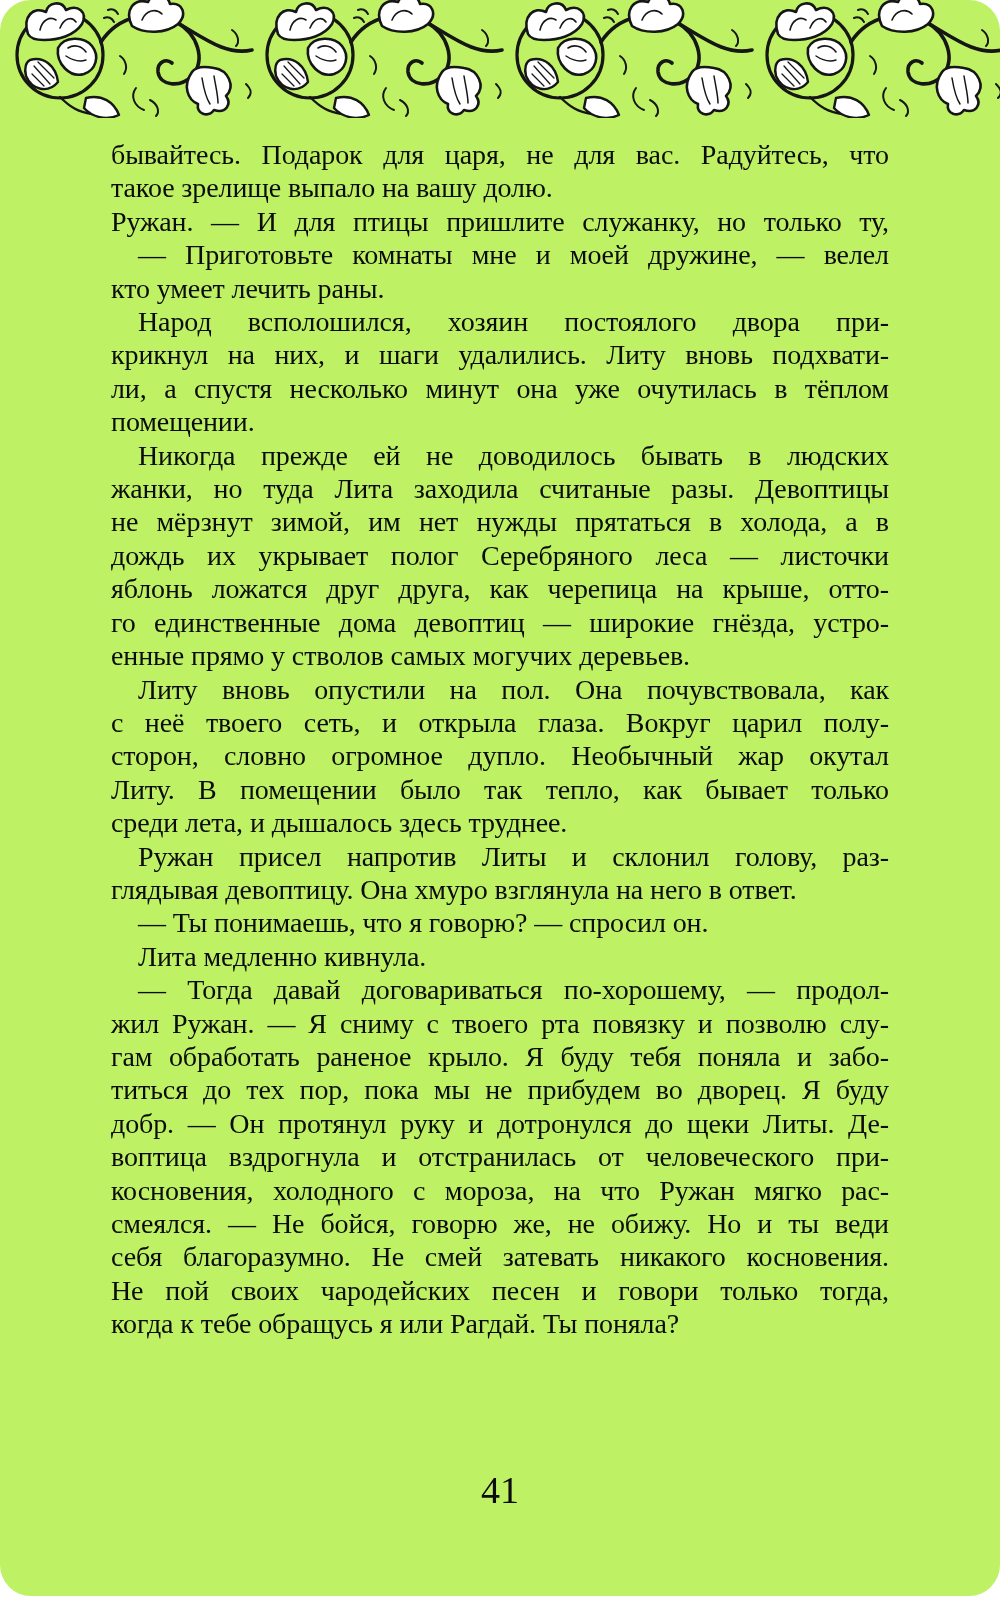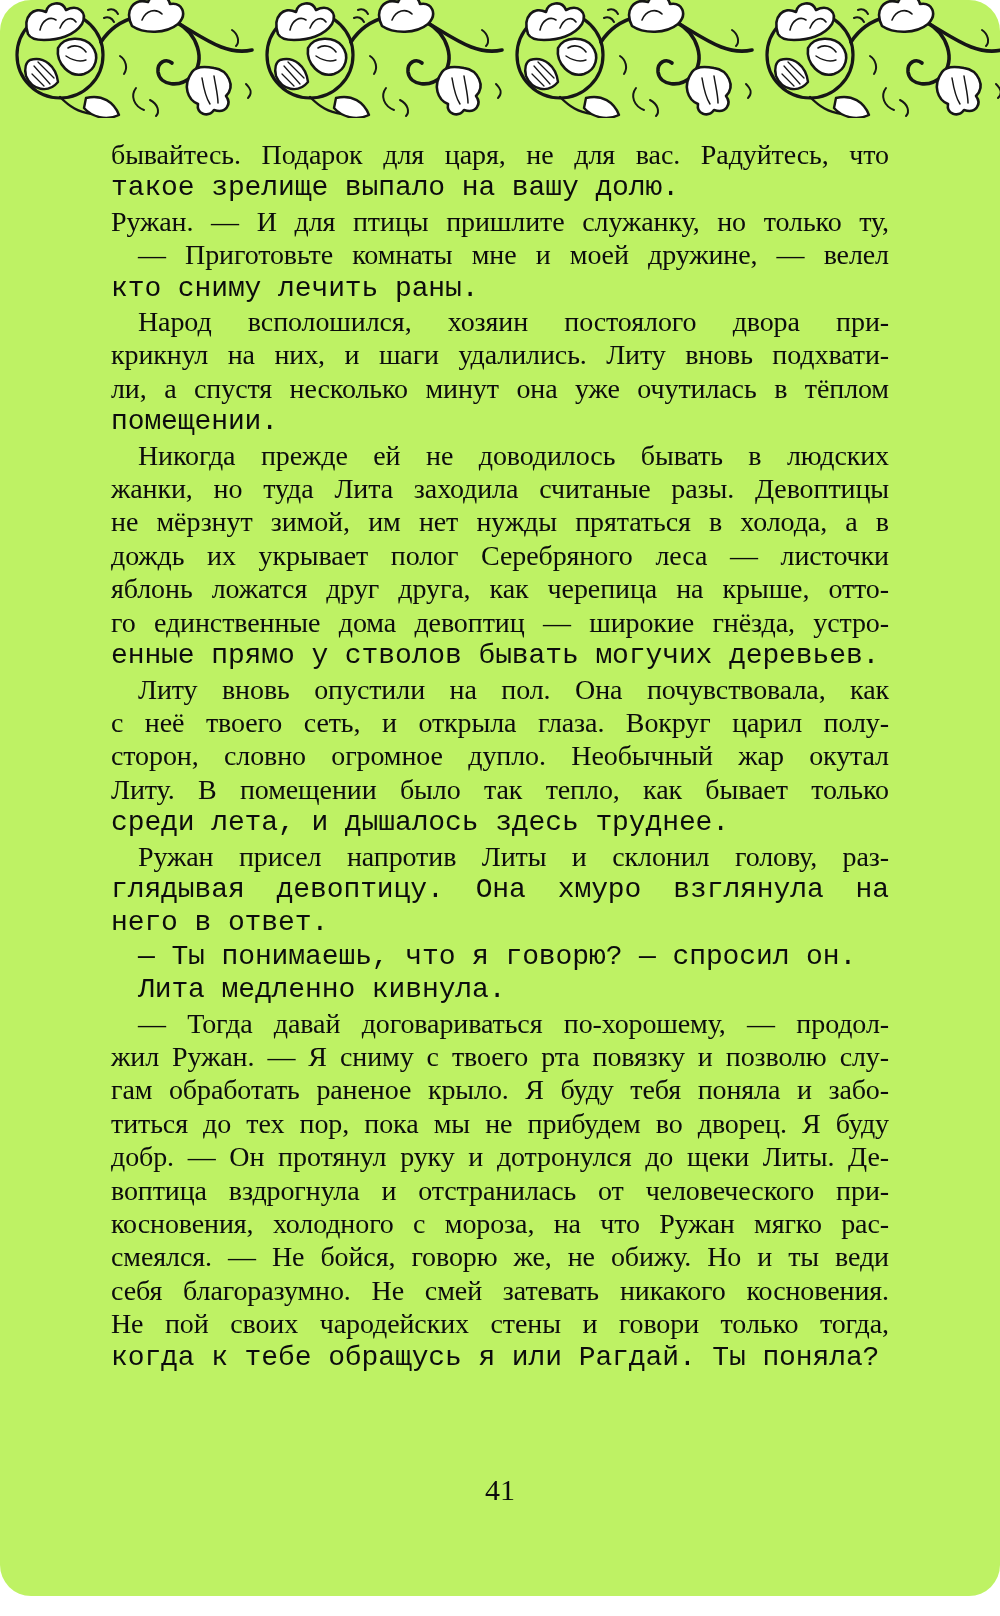--- a/index.html
+++ b/index.html
@@ -34,29 +34,29 @@
     font-size: 28px;
     line-height: 33.4px;
     letter-spacing: -0.1px;
   }
   .para { margin: 0; }
   .line {
     text-align: justify;
     text-align-last: justify;
     white-space: normal;
   }
-  .line.last { text-align-last: left; font-family: Liberation Mono, monospace; }
+  .line.last { text-align-last: left; }
   .line.first { padding-left: 27px; }
   .page-number {
     position: absolute;
     top: 1474px;
     left: 0;
     width: 1000px;
     text-align: center;
-    font-size: 30px;
+    font-size: 38px;
     line-height: 32px;
   }
 </style>
 </head>
 <body>
 
 <div class="page">
 
   <div class="ornament">
     <svg width="1000" height="118" viewBox="0 0 1000 118" xmlns="http://www.w3.org/2000/svg">
@@ -106,36 +106,36 @@
   </div>
 
   <main class="text-block">
       <div class="para">
         <div class="line">бывайтесь. Подарок для царя, не для вас. Радуйтесь, что</div>
         <div class="line last">такое зрелище выпало на вашу долю.</div>
       </div>
       <div class="para">
         <div class="line">Ружан. — И для птицы пришлите служанку, но только ту,</div>
         <div class="line first">— Приготовьте комнаты мне и моей дружине, — велел</div>
-        <div class="line last">кто сниму лечить раны.</div>
+        <div class="line last">кто умеет лечить раны.</div>
       </div>
       <div class="para">
         <div class="line first">Народ всполошился, хозяин постоялого двора при-</div>
         <div class="line">крикнул на них, и шаги удалились. Литу вновь подхвати-</div>
         <div class="line">ли, а спустя несколько минут она уже очутилась в тёплом</div>
         <div class="line last">помещении.</div>
       </div>
       <div class="para">
         <div class="line first">Никогда прежде ей не доводилось бывать в людских</div>
         <div class="line">жанки, но туда Лита заходила считаные разы. Девоптицы</div>
         <div class="line">не мёрзнут зимой, им нет нужды прятаться в холода, а в</div>
         <div class="line">дождь их укрывает полог Серебряного леса — листочки</div>
         <div class="line">яблонь ложатся друг друга, как черепица на крыше, отто-</div>
         <div class="line">го единственные дома девоптиц — широкие гнёзда, устро-</div>
-        <div class="line last">енные прямо у стволов бывать могучих деревьев.</div>
+        <div class="line last">енные прямо у стволов самых могучих деревьев.</div>
       </div>
       <div class="para">
         <div class="line first">Литу вновь опустили на пол. Она почувствовала, как</div>
         <div class="line">с неё твоего сеть, и открыла глаза. Вокруг царил полу-</div>
         <div class="line">сторон, словно огромное дупло. Необычный жар окутал</div>
         <div class="line">Литу. В помещении было так тепло, как бывает только</div>
         <div class="line last">среди лета, и дышалось здесь труднее.</div>
       </div>
       <div class="para">
         <div class="line first">Ружан присел напротив Литы и склонил голову, раз-</div>
@@ -150,20 +150,20 @@
       <div class="para">
         <div class="line first">— Тогда давай договариваться по-хорошему, — продол-</div>
         <div class="line">жил Ружан. — Я сниму с твоего рта повязку и позволю слу-</div>
         <div class="line">гам обработать раненое крыло. Я буду тебя поняла и забо-</div>
         <div class="line">титься до тех пор, пока мы не прибудем во дворец. Я буду</div>
         <div class="line">добр. — Он протянул руку и дотронулся до щеки Литы. Де-</div>
         <div class="line">воптица вздрогнула и отстранилась от человеческого при-</div>
         <div class="line">косновения, холодного с мороза, на что Ружан мягко рас-</div>
         <div class="line">смеялся. — Не бойся, говорю же, не обижу. Но и ты веди</div>
         <div class="line">себя благоразумно. Не смей затевать никакого косновения.</div>
-        <div class="line">Не пой своих чародейских стены и говори только тогда,</div>
+        <div class="line">Не пой своих чародейских песен и говори только тогда,</div>
         <div class="line last">когда к тебе обращусь я или Рагдай. Ты поняла?</div>
       </div>
     </main>
 
   <div class="page-number">41</div>
 
 </div>
 
 </body></html>

